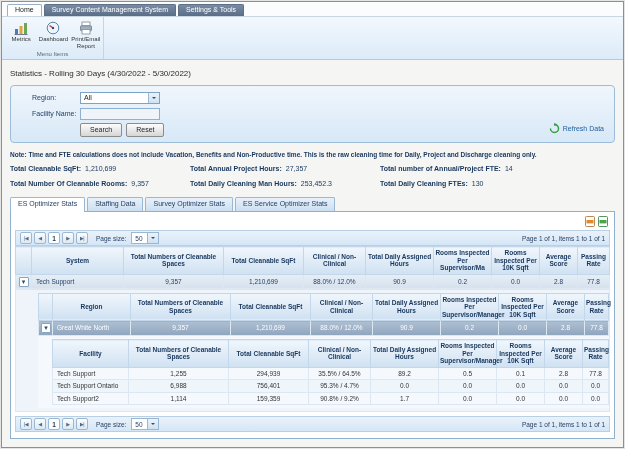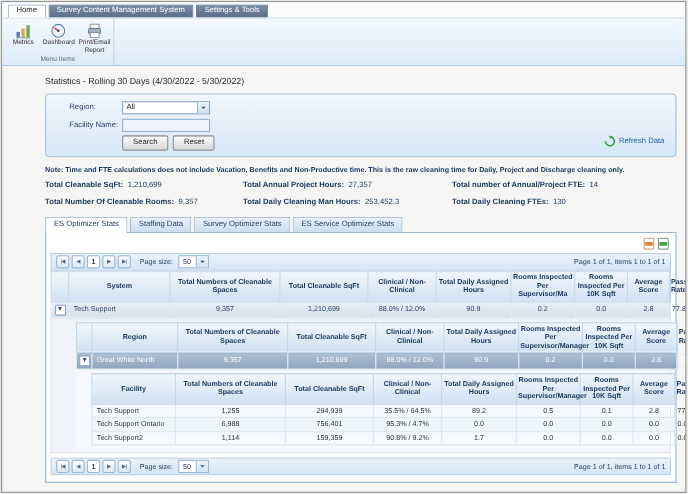--- a/index.html
+++ b/index.html
@@ -13,21 +13,21 @@
   .menu-tab.active { background:#ffffff; color:#222; border-color:#9ab0c9; }
 
   
   .ribbon { background:linear-gradient(#f2f8fd,#dcebf9); border-bottom:1px solid #b3c9de; height:43px; display:flex; }
   .ribbon-group { width:102px; border-right:1px solid #c3d5e6; display:flex; flex-direction:column; }
   .ribbon-items { flex:1; display:flex; align-items:flex-start; padding:3px 2px 0 4px; gap:2px; }
   .ribbon-item { width:31px; display:flex; flex-direction:column; align-items:center; gap:1px; font-size:6px; line-height:6.5px; color:#333; text-align:center; padding:1px 0; border-radius:2px; cursor:pointer; }
   .ricon { width:14px; height:14px; display:block; }
   .ribbon-caption { font-size:6px; color:#5a6b7d; text-align:center; padding:1px 0 2px; }
 
-  .content { padding:4px 8px 0;margin-left:31px; }
+  .content { padding:4px 8px 0; }
   .page-title { font-size:8px; color:#2b2b2b; margin:5px 0 7px; }
 
   
   .filter-panel { position:relative; border:1px solid #9dbcd9; border-radius:4px; background:linear-gradient(#f0f6fc,#d7e8f7); height:58px; padding:5px 8px 4px; }
   .filter-row { display:flex; align-items:center; margin-bottom:3px; height:13px; }
   .filter-label { width:61px; padding-left:13px; font-size:7px; color:#1f3a5f; }
   .select-box, .text-input { width:80px; height:12px; background:#fff; border:1px solid #7fa3c6; display:flex; align-items:center; font-size:7px; color:#222; padding-left:3px; }
   .text-input { background:#eef4fa; border-color:#8fb0cf; }
   .dd-btn { margin-left:auto; width:11px; height:100%; border-left:1px solid #9ab8d4; background:linear-gradient(#eaf3fb,#cfe2f2); display:flex; align-items:center; justify-content:center; }
   .tri { width:0; height:0; border:2.5px solid transparent; border-top-color:#35506e; margin-top:2px; }

